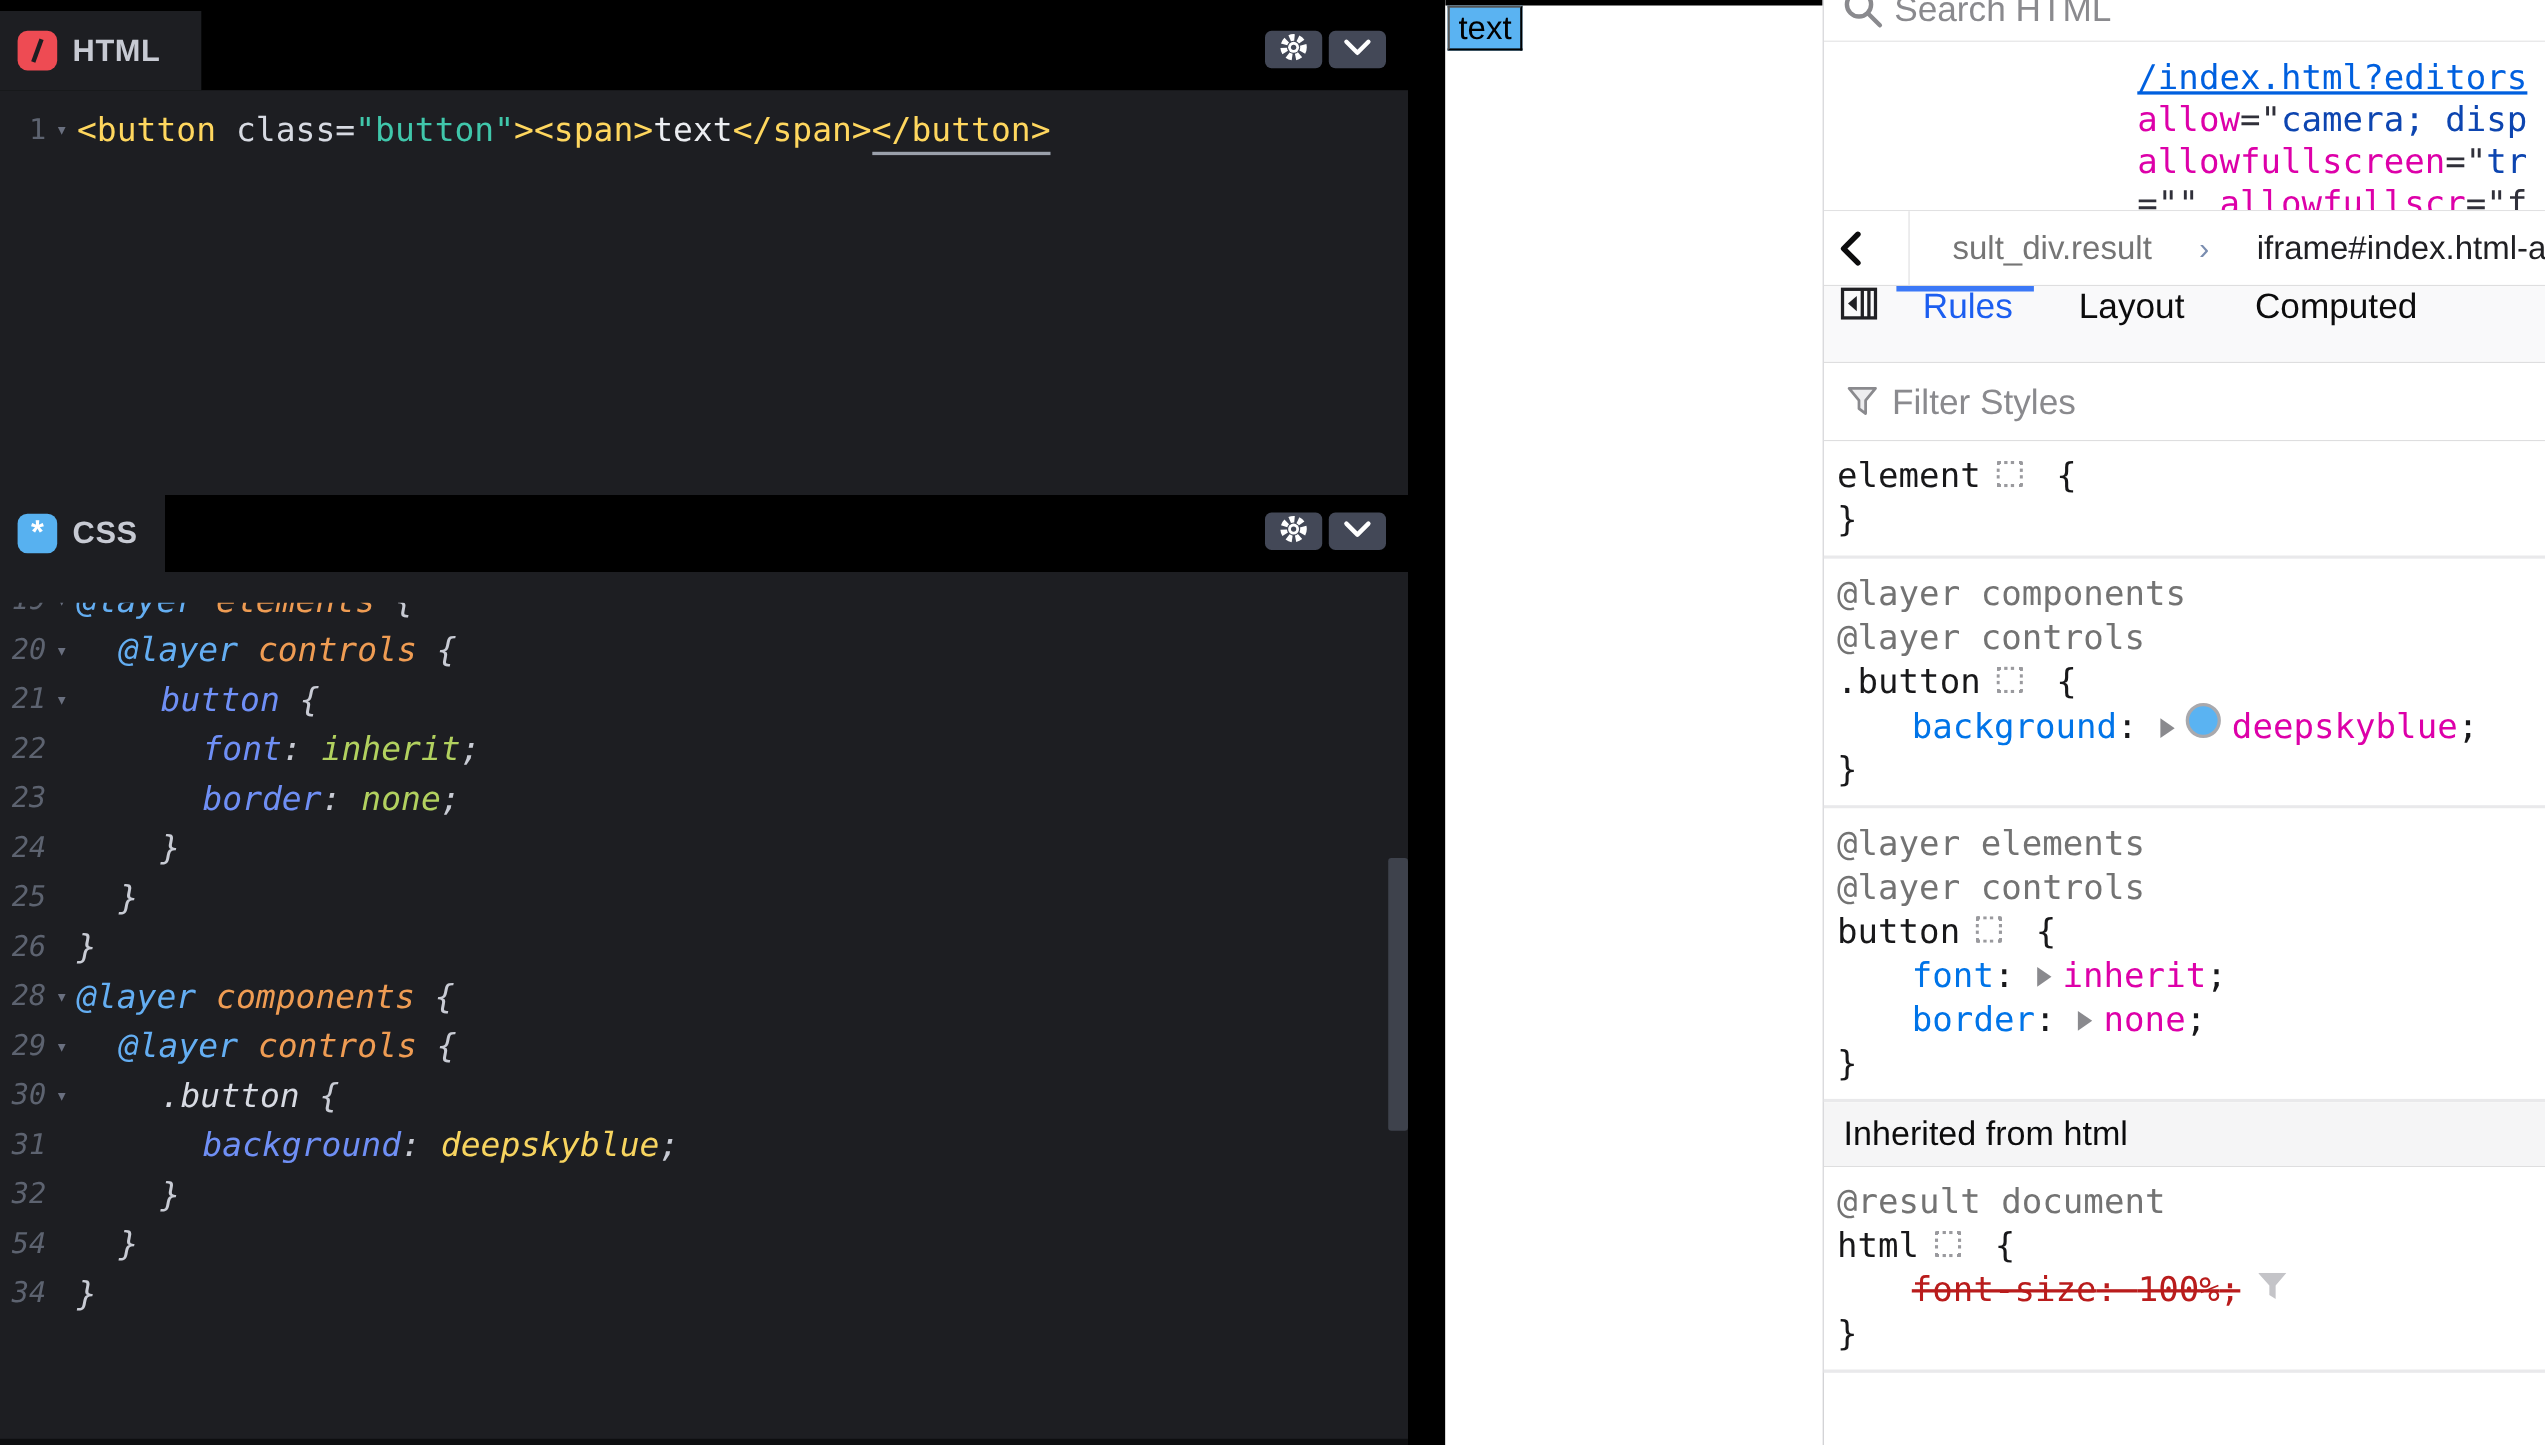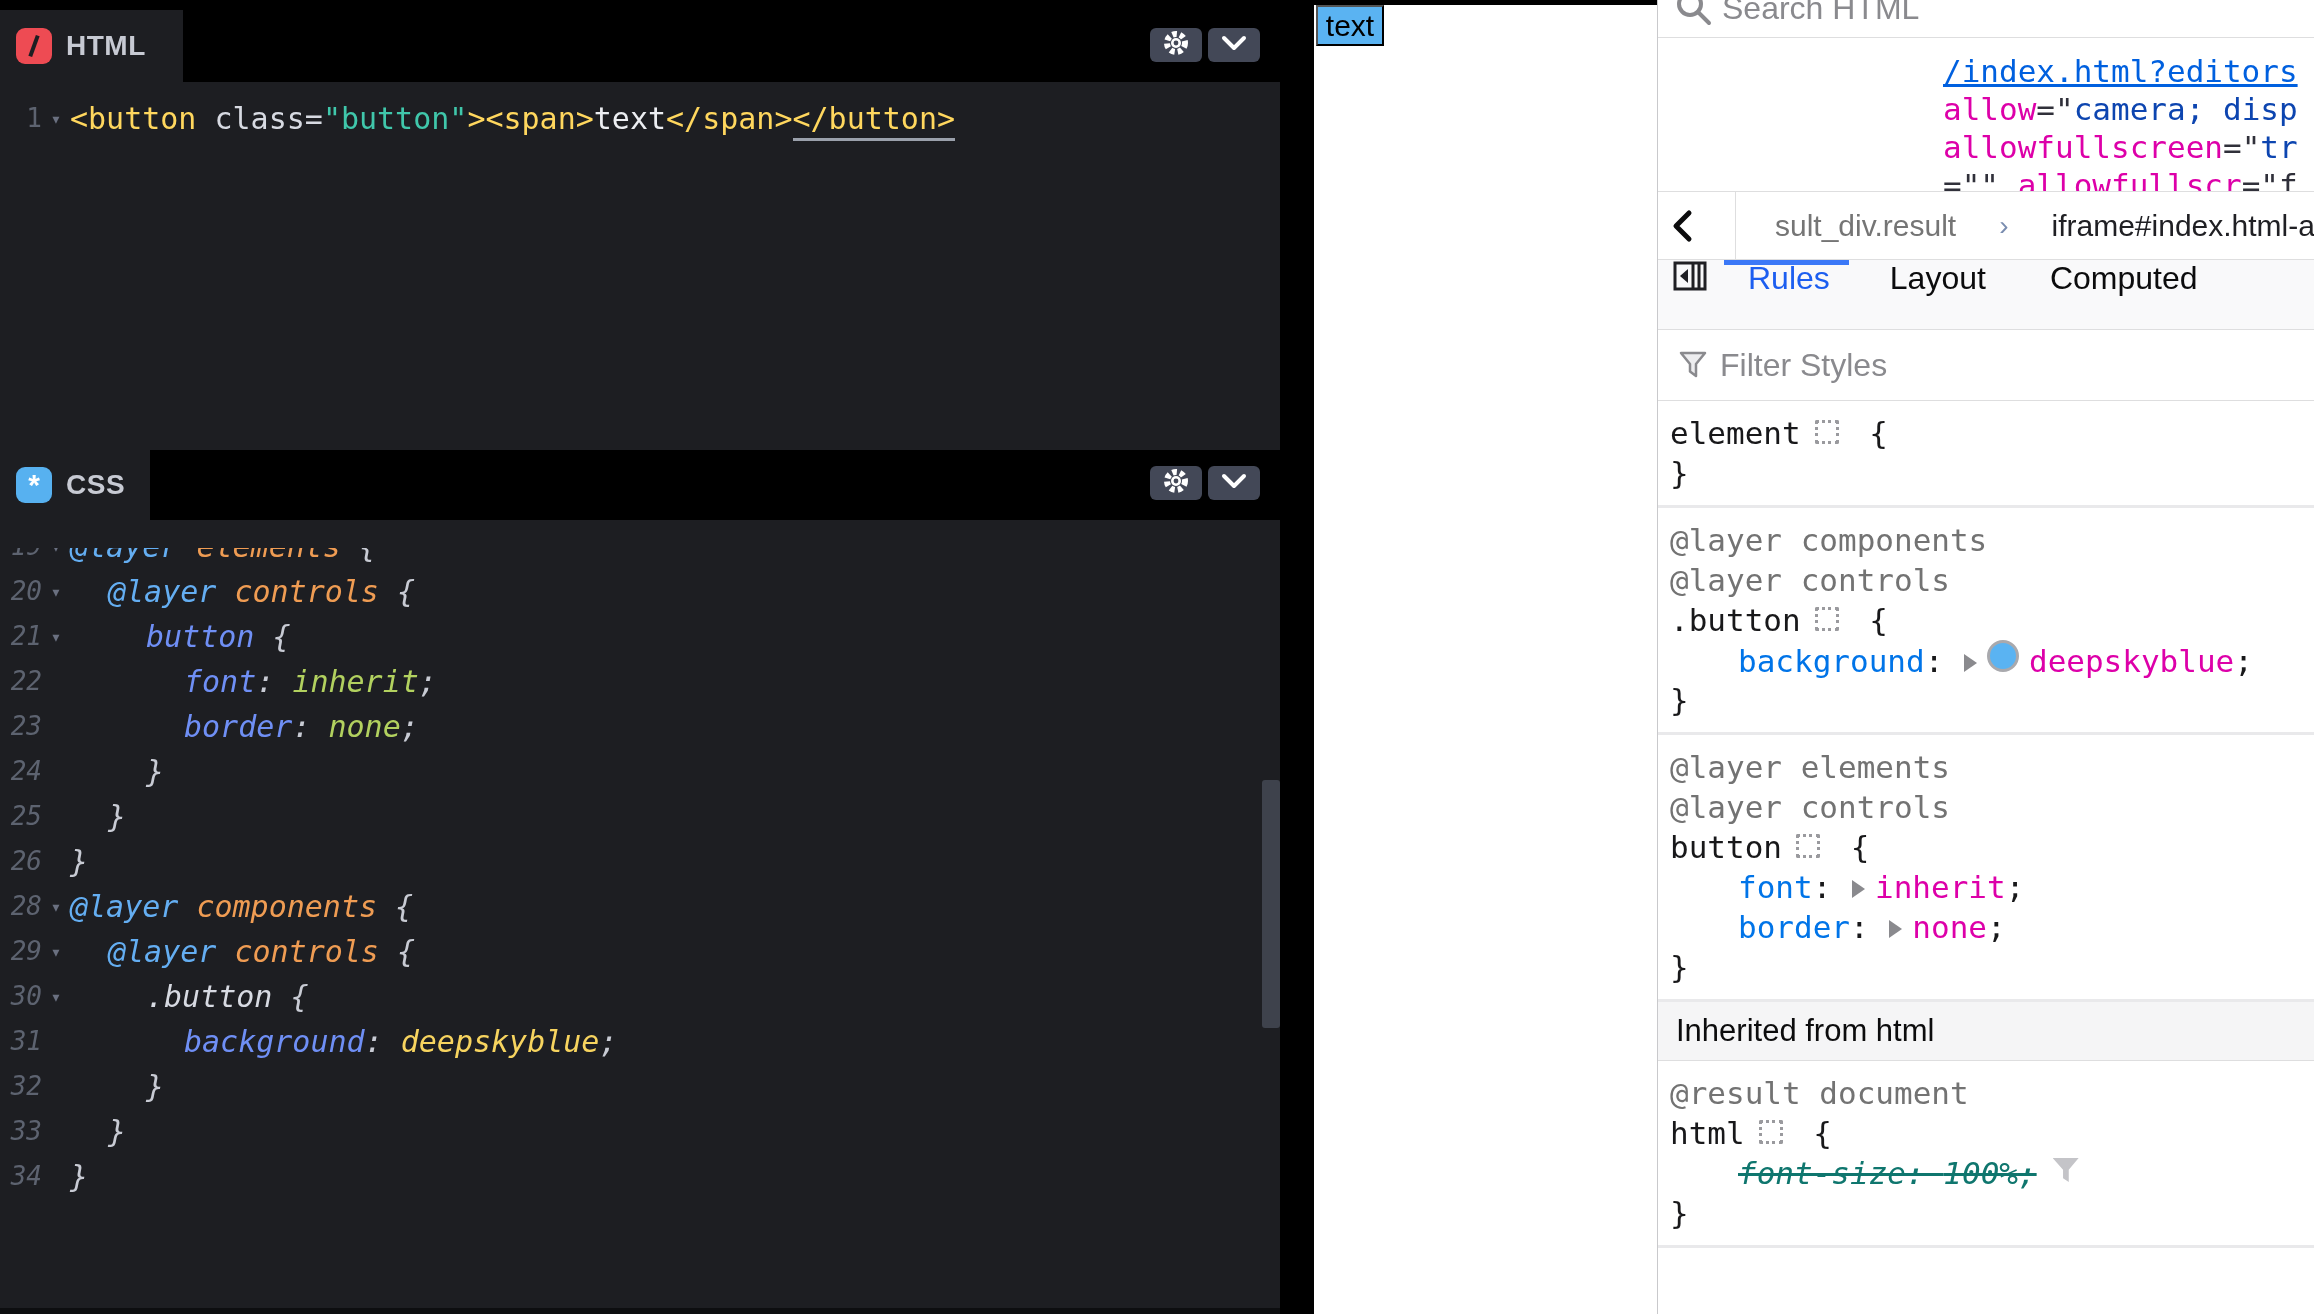--- a/index.html
+++ b/index.html
@@ -74,21 +74,21 @@
   .t-rules{margin-left:41px;} .t-layout{margin-left:60px;} .t-computed{margin-left:64px;}
   .dt-filter{height:71px;display:flex;align-items:center;}
   .dt-filter .ph{color:#8a8a8e;font-size:32px;margin-left:12px;}
   .dt-filter svg{margin-left:20px;flex:0 0 auto;}
 
   .dt-rules{font-family:"DejaVu Sans Mono","Liberation Mono",monospace;font-size:31px;text-align:right;}
   .rule-section{padding:12px 0 12px 12px;border-bottom:3px solid #e9e9eb;background:#fff;}
   .rule-line{height:40px;line-height:40px;white-space:pre;display:flex;align-items:center;}
   .k-layer{color:#737373;} .k-sel{color:#18181a;}
   .k-prop{color:#0074e8;} .k-val{color:#dd00a9;}
-  .k-ovr{color:#0f766e;text-decoration:line-through;font-style:italic;}
+  .k-ovr{color:#b91c1c;text-decoration:line-through;}
   .icon-dotted{display:inline-block;width:18px;height:18px;border:3px dotted #9a9a9e;
                border-radius:2px;margin:0 12px 0 14px;flex:0 0 auto;}
   .icon-exp{display:inline-block;width:0;height:0;border-left:13px solid #8a8a8e;
             border-top:9px solid transparent;border-bottom:9px solid transparent;
             margin:0 10px 0 2px;flex:0 0 auto;}
   .icon-swatch{display:inline-block;width:26px;height:26px;border-radius:50%;background:#5ab3f2;
                border:3px solid #a9a9ad;margin-right:10px;flex:0 0 auto;box-sizing:content-box;}
   .icon-funnel{display:inline-block;width:26px;height:26px;margin-left:16px;flex:0 0 auto;
                background:#c4c4c8;clip-path:polygon(0 0,100% 0,62% 45%,62% 92%,40% 78%,40% 45%);}
   .inherited-header{height:58px;display:flex;align-items:center;padding-left:18px;
@@ -155,21 +155,21 @@
         <div class="code-line"><span class="lnum">22</span><span class="larrow"> </span><span class="lcode" style="padding-left: 114px;"><span class="k-pr">font</span><span class="k-br">: </span><span class="k-vg">inherit</span><span class="k-br">;</span></span></div>
         <div class="code-line"><span class="lnum">23</span><span class="larrow"> </span><span class="lcode" style="padding-left: 114px;"><span class="k-pr">border</span><span class="k-br">: </span><span class="k-vg">none</span><span class="k-br">;</span></span></div>
         <div class="code-line"><span class="lnum">24</span><span class="larrow"> </span><span class="lcode" style="padding-left: 76px;"><span class="k-br">}</span></span></div>
         <div class="code-line"><span class="lnum">25</span><span class="larrow"> </span><span class="lcode" style="padding-left: 38px;"><span class="k-br">}</span></span></div>
         <div class="code-line"><span class="lnum">26</span><span class="larrow"> </span><span class="lcode"><span class="k-br">}</span></span></div>
         <div class="code-line"><span class="lnum">28</span><span class="larrow">▾</span><span class="lcode"><span class="k-at">@layer</span><span class="k-pl"> </span><span class="k-nm">components</span><span class="k-br"> {</span></span></div>
         <div class="code-line"><span class="lnum">29</span><span class="larrow">▾</span><span class="lcode" style="padding-left: 38px;"><span class="k-at">@layer</span><span class="k-pl"> </span><span class="k-nm">controls</span><span class="k-br"> {</span></span></div>
         <div class="code-line"><span class="lnum">30</span><span class="larrow">▾</span><span class="lcode" style="padding-left: 76px;"><span class="k-seln">.button</span><span class="k-br"> {</span></span></div>
         <div class="code-line"><span class="lnum">31</span><span class="larrow"> </span><span class="lcode" style="padding-left: 114px;"><span class="k-pr">background</span><span class="k-br">: </span><span class="k-vy">deepskyblue</span><span class="k-br">;</span></span></div>
         <div class="code-line"><span class="lnum">32</span><span class="larrow"> </span><span class="lcode" style="padding-left: 76px;"><span class="k-br">}</span></span></div>
-        <div class="code-line"><span class="lnum">33</span><span class="larrow"> </span><span class="lcode" style="padding-left: 38px;"><span class="k-br">}</span></span></div>
+        <div class="code-line"><span class="lnum">54</span><span class="larrow"> </span><span class="lcode" style="padding-left: 38px;"><span class="k-br">}</span></span></div>
         <div class="code-line"><span class="lnum">34</span><span class="larrow"> </span><span class="lcode"><span class="k-br">}</span></span></div>
       </div>
 
     <div class="css-scrollthumb"></div>
     <div class="editor-bottom"></div>
   </div>
 
   <div class="gap-col"></div>
   <div class="preview">
     <div class="preview-topbar"></div>

